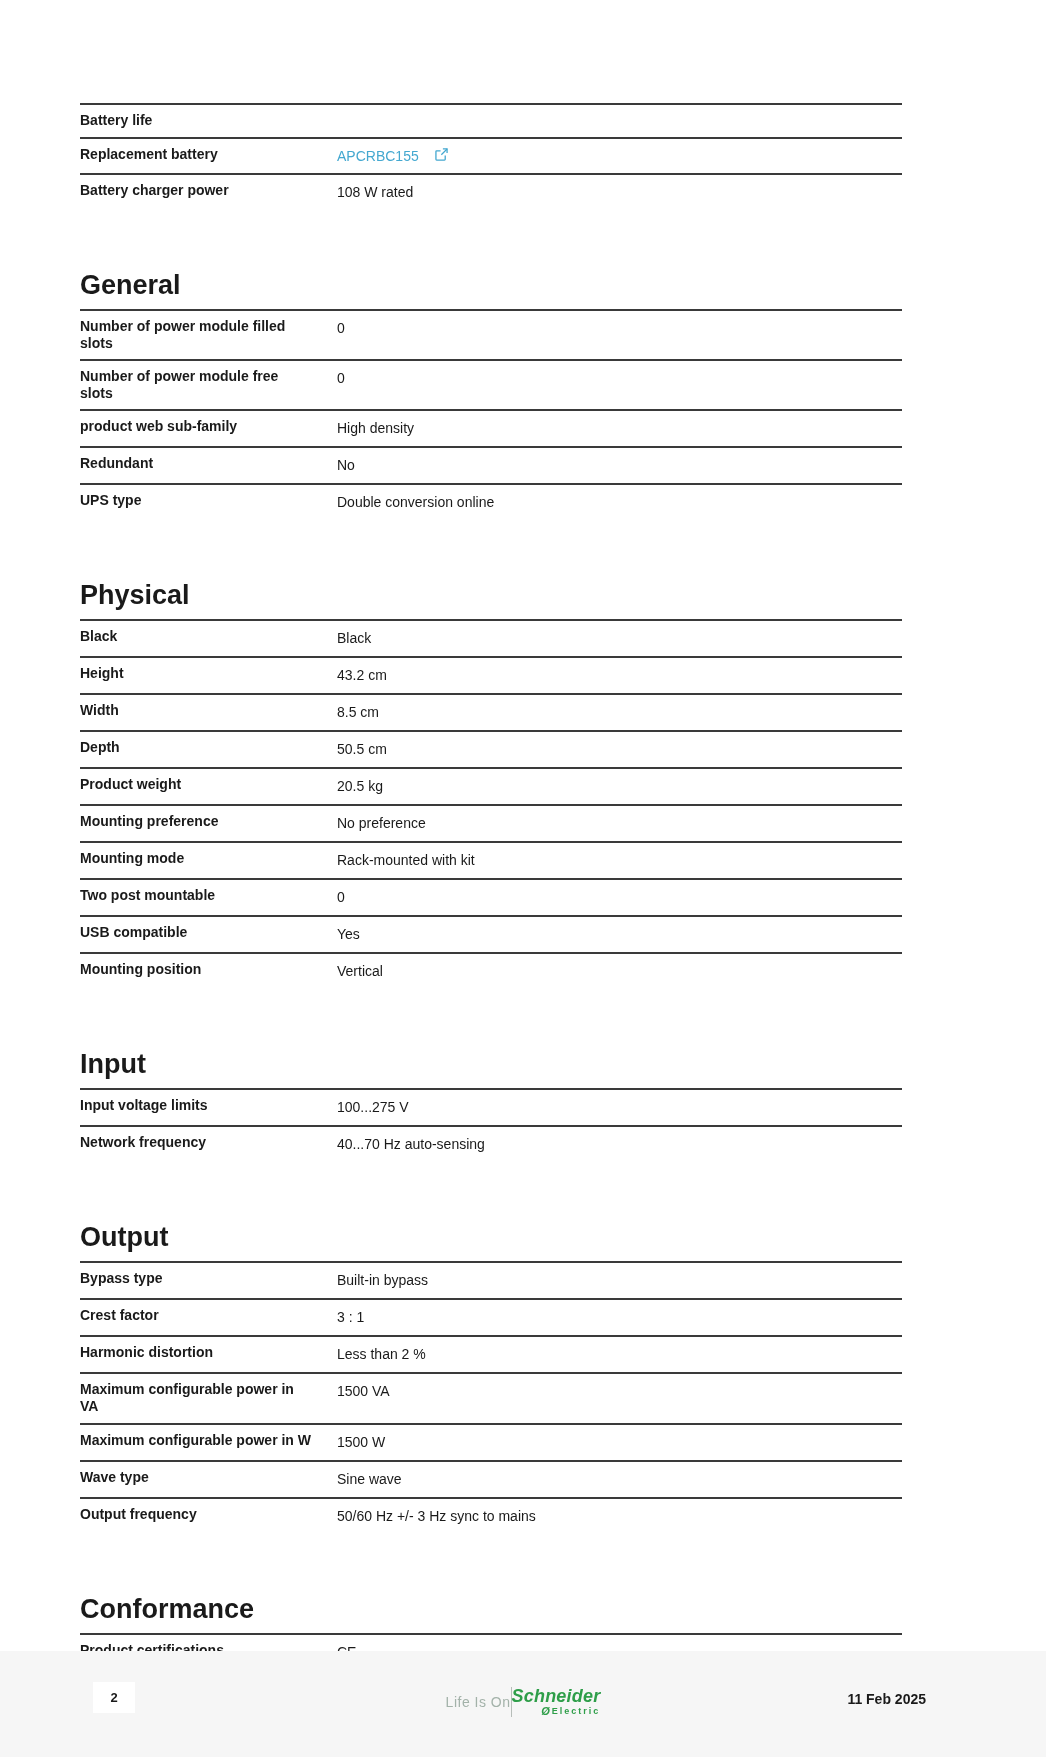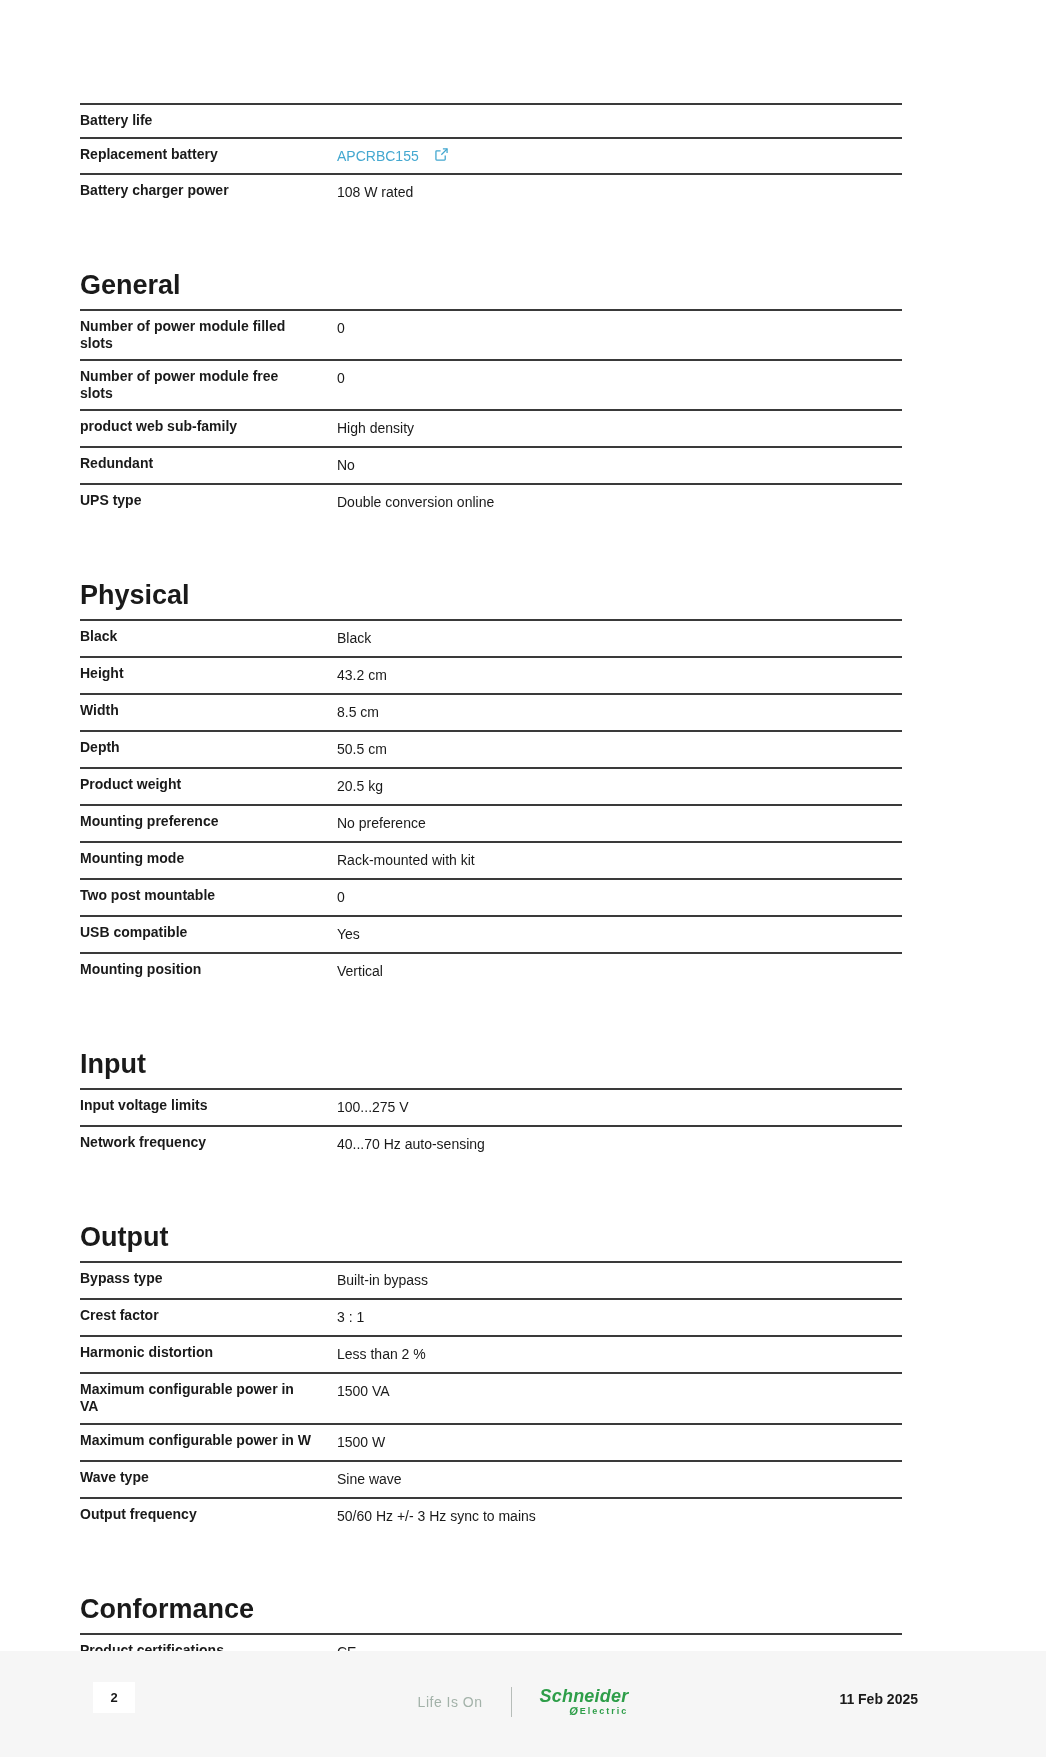--- a/index.html
+++ b/index.html
@@ -10,29 +10,29 @@
   .section + .section{margin-top:0;}
   .section-title{font-size:27px;font-weight:bold;margin:60px 0 0 0;padding:0 0 8px 0;letter-spacing:0;}
   .row{display:grid;grid-template-columns:257px 1fr;border-top:2px solid #3a3a3a;padding:7px 0 8px 0;}
   .row .spec-label{font-weight:bold;font-size:14px;line-height:1.18;padding-right:24px;}
   .row .spec-value{font-size:14px;line-height:1.28;padding-top:2px;}
   .spec-value .value-line{min-height:18px;}
   a.spec-link{color:var(--link-color,#44a8d0);text-decoration:none;font-size:14px;display:inline-flex;align-items:center;gap:14px;}
   .ext-icon{display:inline-block;margin-left:2px;position:relative;top:-2px;}
   .footer{position:absolute;left:0;bottom:0;width:1046px;height:106px;background:#f6f6f6;}
   .page-number-box{position:absolute;left:93px;top:31px;width:42px;height:31px;background:#ffffff;display:flex;align-items:center;justify-content:center;font-size:13px;font-weight:bold;}
-  .footer-logo{position:absolute;left:0;top:36px;width:100%;display:flex;align-items:center;justify-content:center;gap:28px;}
+  .footer-logo{position:absolute;left:0;top:36px;width:100%;display:flex;align-items:center;justify-content:center;gap:0;}
   .tagline{font-size:14px;color:var(--tagline-color,#a3b2a9);letter-spacing:0.5px;}
   .logo-divider{width:1px;height:30px;background:#b7bdb9;}
   .brand{display:flex;flex-direction:column;align-items:flex-end;line-height:1;}
   .brand-name{font-size:18px;font-weight:bold;color:var(--brand-green,#2e9e49);letter-spacing:0.2px;font-style:italic;}
   .brand-sub{display:flex;align-items:center;gap:2px;margin-top:1px;color:var(--brand-green,#2e9e49);}
   .brand-mark{font-size:11px;font-style:italic;font-weight:bold;}
   .brand-electric{font-size:9px;letter-spacing:2px;font-weight:bold;}
-  .footer-date{position:absolute;right:128px;top:40px;font-size:14px;font-weight:bold;margin-left:32px;}
+  .footer-date{position:absolute;right:120px;top:40px;font-size:14px;font-weight:bold;margin-left:32px;}
 </style>
 </head>
 <body>
 
 <div class="page">
 
   <div class="spec-table">
       <div class="section">
         <div class="row">
           <div class="spec-label">Battery life</div>

